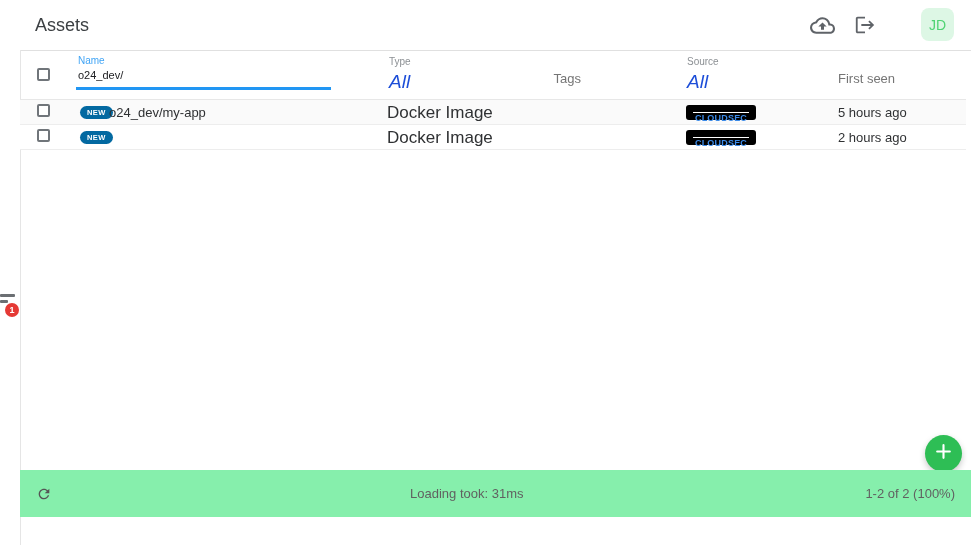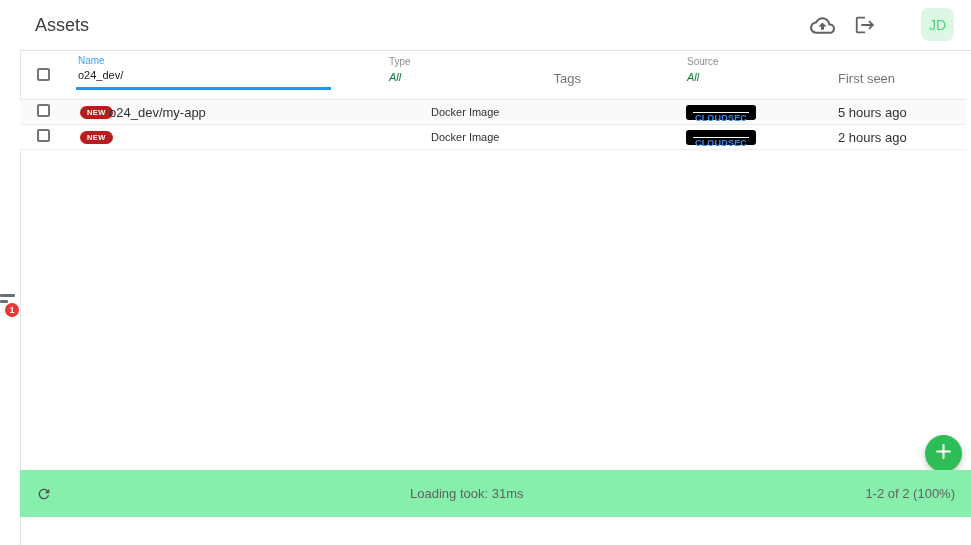--- a/index.html
+++ b/index.html
@@ -25,38 +25,38 @@
   .f-badge { position:absolute; left:5px; top:11px; width:14px; height:14px; border-radius:50%;
              background:#e53935; color:#fff; font-size:9px; font-weight:700;
              display:flex; align-items:center; justify-content:center; }
 
   
   .checkbox { position:absolute; width:13px; height:13px; border:2px solid #70757a; border-radius:2px;
               background:#fff; cursor:pointer; }
   .cb-head { left:37px; top:68px; }
   .col-label { position:absolute; font-size:10px; color:#8c9094; }
   .col-label.blue { color:#42a5f5; }
-  .filter-value { position:absolute; font-size:11px; font-style:italic; color:#15803d; cursor:pointer; }
+  .filter-value { position:absolute; font-size:19px; font-style:italic; color:#1d4ed8; cursor:pointer; }
   .col-plain { position:absolute; font-size:13px; color:#757575; cursor:pointer; }
   .name-input { position:absolute; left:76px; top:67px; width:255px; height:23px;
                 border:none; outline:none; background:transparent;
                 border-bottom:3px solid #2196f3; font-family:"Liberation Sans",sans-serif;
                 font-size:11px; color:#202124; padding:0 2px 4px; }
   .thead-border { position:absolute; left:20px; top:99px; width:946px; height:1px; background:#e7e7e7; }
 
   
   .row { position:absolute; left:20px; width:946px; height:25px; border-bottom:1px solid #ededed; cursor:pointer; }
   .row1 { top:100px; background:#fafafa; }
   .row2 { top:125px; background:#ffffff; }
   .row .checkbox { left:17px; top:4px; }
   .new-badge { position:absolute; left:60px; top:6px; height:13px; line-height:13px; padding:0 7px;
-               border-radius:7px; background:#b91c1c; color:#fff; font-size:7.5px; font-weight:700;
+               border-radius:7px; background:#0369a1; color:#fff; font-size:7.5px; font-weight:700;
                letter-spacing:.4px; }
   .cell-name { position:absolute; left:89px; top:0; line-height:25px; font-size:13px; color:#2f3133; }
-  .cell-type { position:absolute; left:367px; top:0; line-height:25px; font-size:11px; color:#2f3133;margin-left:44px; }
+  .cell-type { position:absolute; left:367px; top:0; line-height:25px; font-size:17px; color:#2f3133; }
   .src-tag { position:absolute; left:666px; top:5px; width:70px; height:15px; line-height:13px;
              text-align:center; font-size:9px; font-weight:700; letter-spacing:.2px;
              color:#3c8be8; border:7px solid #000000; border-radius:3px; background:#fff; }
   .cell-seen { position:absolute; left:818px; top:0; line-height:25px; font-size:13px; color:#2f3133; }
 
   
   .fab { position:absolute; left:925px; top:435px; width:37px; height:37px; border-radius:50%;
          background:#2ebe55; display:flex; align-items:center; justify-content:center;
          box-shadow:0 3px 6px rgba(0,0,0,.22); cursor:pointer; }
 

